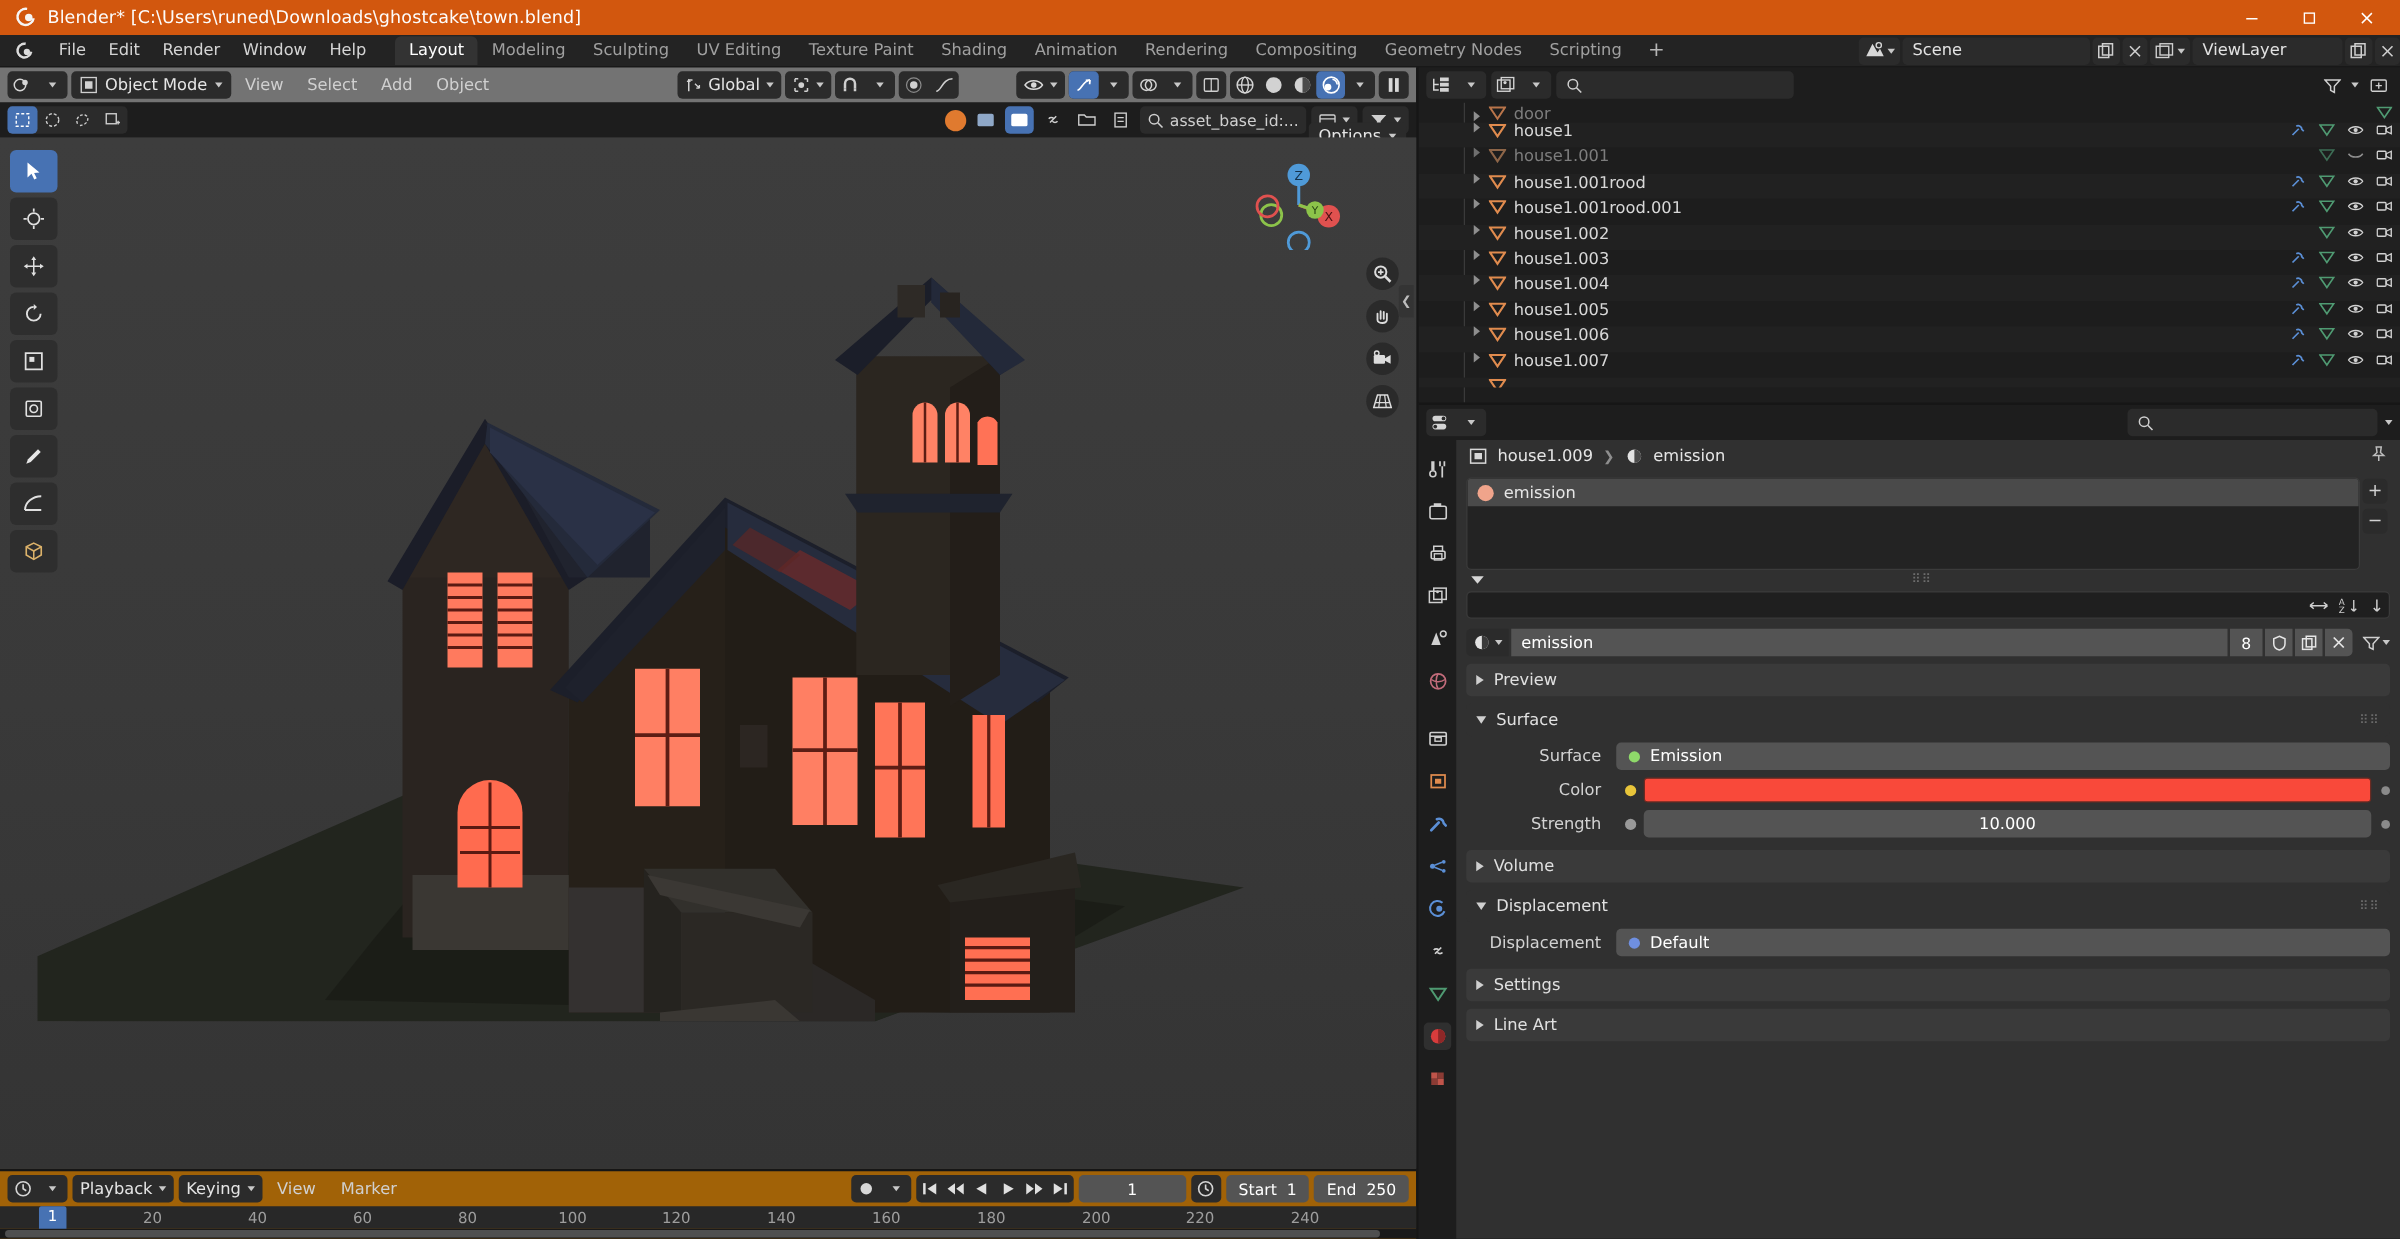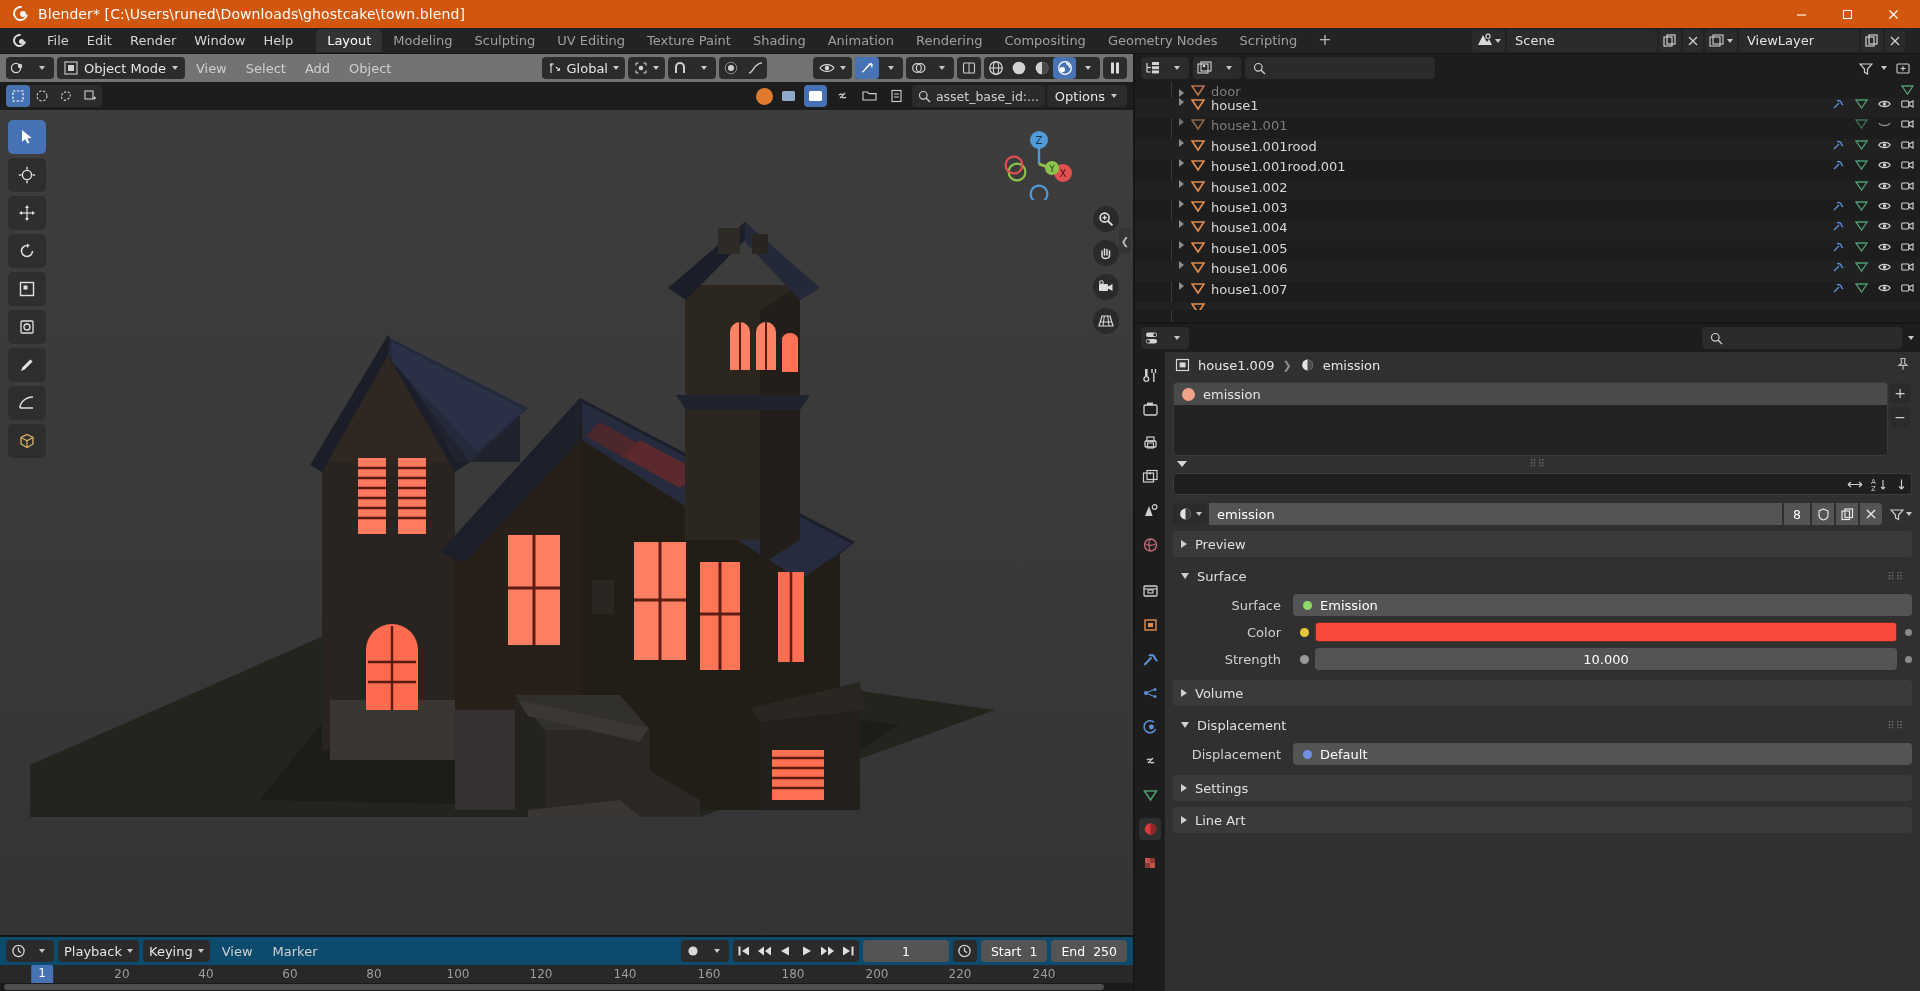--- a/index.html
+++ b/index.html
@@ -51,21 +51,21 @@
     padding: 2px 9px; font-size: 13px; color: #d4d4d4; border-radius: 3px; cursor: default;
     white-space: nowrap;
   }
   .tabs { display: flex; align-items: center; margin-left: 14px; }
   .wtab {
     padding: 4px 11px; font-size: 13px; color: #a0a0a0; border-radius: 5px 5px 0 0;
     white-space: nowrap;
   }
   .wtab.active { background: #333333; color: #ffffff; }
   .wtab.plus { font-size: 16px; color: #b5b5b5; padding: 1px 10px 4px; }
-  .scene-block { margin-left: auto; display: flex; align-items: center; padding-right: 15px; gap: 2px; }
+  .scene-block { margin-left: auto; display: flex; align-items: center; padding-right: 0; gap: 2px; }
   .icon-btn {
     height: 22px; display: flex; align-items: center; gap: 2px;
     background: #2b2b2b; border-radius: 4px; padding: 0 4px;
   }
   .fld {
     height: 22px; background: #2b2b2b; display: flex; align-items: center; padding: 0 8px;
     border-radius: 4px; font-size: 13px; color: #e2e2e2; min-width: 110px;
   }
   .chev { width: 0; height: 0; border-left: 3.5px solid transparent; border-right: 3.5px solid transparent; border-top: 4px solid #c8c8c8; display: inline-block; }
 
@@ -101,21 +101,21 @@
   }
   .sphere-btn {
     width: 23px; height: 22px; display: flex; align-items: center; justify-content: center; border-radius: 4px;
   }
   .sphere-btn.on { background: #4772b3; }
   .search-box {
     height: 22px; background: #2b2b2b; border-radius: 4px; display: flex; align-items: center;
     padding: 0 6px; gap: 5px; font-size: 12.5px; color: #cfcfcf; min-width: 130px;
   }
   .options-pill {
-    position: absolute; right: 8px; top: 3px; height: 22px; background: #2b2b2b;
+    position: absolute; right: 8px; top: 16px; height: 22px; background: #2b2b2b;
     border-radius: 4px; display: flex; align-items: center; gap: 6px; padding: 0 8px; font-size: 13px;
   }
 
   
   .viewport { flex: 1 1 auto; position: relative; overflow: hidden; background: #3c3c3c; min-height: 0; }
   .vp-sky { position: absolute; inset: 0; background: linear-gradient(180deg,#3d3d3d 0%, #393939 55%, #343434 100%); }
   .toolbar-left {
     position: absolute; left: 8px; top: 10px; width: 40px;
     display: flex; flex-direction: column; gap: 4px;
   }
@@ -130,21 +130,21 @@
     width: 26px; height: 26px; border-radius: 50%; background: #2a2a2a;
     display: flex; align-items: center; justify-content: center;
   }
   .collapse-arrow {
     position: absolute; right: 2px; top: 118px; width: 12px; height: 26px;
     background: #343434; border-radius: 3px 0 0 3px; display: flex; align-items: center; justify-content: center;
     font-size: 10px; color: #bdbdbd;
   }
 
   
-  .timeline { flex: 0 0 56px; background: #0c4a6e; border-top: 2px solid #161616; display: flex; flex-direction: column; }
+  .timeline { flex: 0 0 56px; background: #a16207; border-top: 2px solid #161616; display: flex; flex-direction: column; }
   .tl-header { height: 28px; display: flex; align-items: center; gap: 4px; padding: 0 6px; }
   .tl-ruler { flex: 1 1 auto; background: #282828; position: relative; }
   .tl-tick { position: absolute; top: 2px; font-size: 12px; color: #9d9d9d; transform: translateX(-50%); }
   .playhead {
     position: absolute; top: 0; height: 20px; background: #4772b3; color: #fff;
     font-size: 12px; border-radius: 2px; padding: 1px 7px; transform: translateX(-50%);
   }
   .tl-scroll { height: 8px; background: #1a1a1a; position: relative; }
   .tl-scroll .thumb { position: absolute; left: 4px; top: 1px; height: 6px; width: 1100px; background: #4f4f4f; border-radius: 3px; }
   .transport { display: flex; align-items: center; background: #2b2b2b; border-radius: 4px; height: 22px; }

